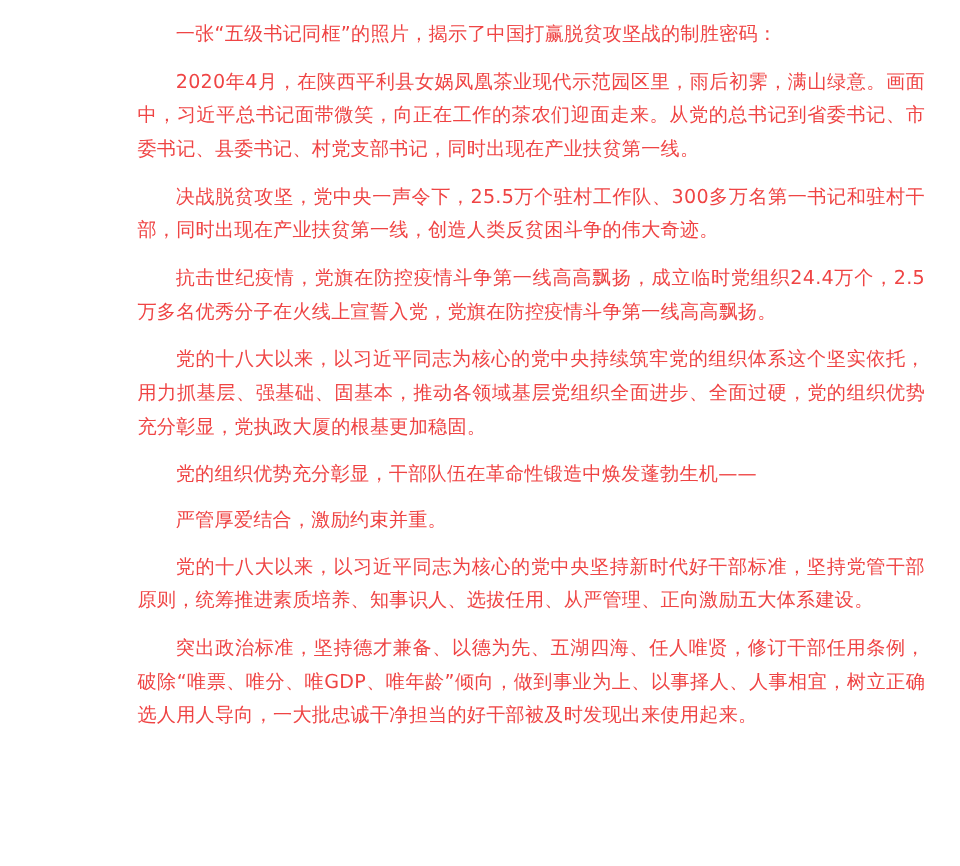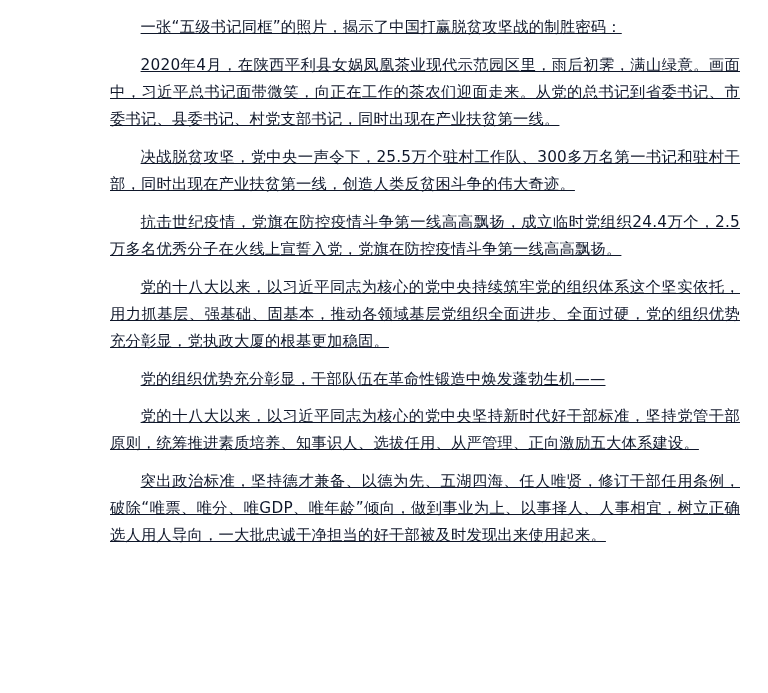--- a/index.html
+++ b/index.html
@@ -19,33 +19,33 @@
     width: 768px;
     padding: 14px 28px 0 110px;
   }
   #article p {
     margin: 0 0 11px 0;
     font-size: 15.3px;
     line-height: 27px;
     text-align: justify;
     text-indent: 2em;
     letter-spacing: 0.2px;
-    color: #0f172a;
+    color: #ef4444;
     font-weight: 500;
-    text-decoration: underline;
   }
   #article p.tight {
     margin-bottom: 10px;
   }
 </style>
 </head>
 <body>
 
 <div id="article">
   <p>一张“五级书记同框”的照片，揭示了中国打赢脱贫攻坚战的制胜密码：</p>
   <p>2020年4月，在陕西平利县女娲凤凰茶业现代示范园区里，雨后初霁，满山绿意。画面中，习近平总书记面带微笑，向正在工作的茶农们迎面走来。从党的总书记到省委书记、市委书记、县委书记、村党支部书记，同时出现在产业扶贫第一线。</p>
   <p>决战脱贫攻坚，党中央一声令下，25.5万个驻村工作队、300多万名第一书记和驻村干部，同时出现在产业扶贫第一线，创造人类反贫困斗争的伟大奇迹。</p>
   <p>抗击世纪疫情，党旗在防控疫情斗争第一线高高飘扬，成立临时党组织24.4万个，2.5万多名优秀分子在火线上宣誓入党，党旗在防控疫情斗争第一线高高飘扬。</p>
   <p>党的十八大以来，以习近平同志为核心的党中央持续筑牢党的组织体系这个坚实依托，用力抓基层、强基础、固基本，推动各领域基层党组织全面进步、全面过硬，党的组织优势充分彰显，党执政大厦的根基更加稳固。</p>
   <p class="tight">党的组织优势充分彰显，干部队伍在革命性锻造中焕发蓬勃生机——</p>
+  <p class="tight">严管厚爱结合，激励约束并重。</p>
   <p>党的十八大以来，以习近平同志为核心的党中央坚持新时代好干部标准，坚持党管干部原则，统筹推进素质培养、知事识人、选拔任用、从严管理、正向激励五大体系建设。</p>
   <p>突出政治标准，坚持德才兼备、以德为先、五湖四海、任人唯贤，修订干部任用条例，破除“唯票、唯分、唯GDP、唯年龄”倾向，做到事业为上、以事择人、人事相宜，树立正确选人用人导向，一大批忠诚干净担当的好干部被及时发现出来使用起来。</p>
 </div>
 
 </body></html>

